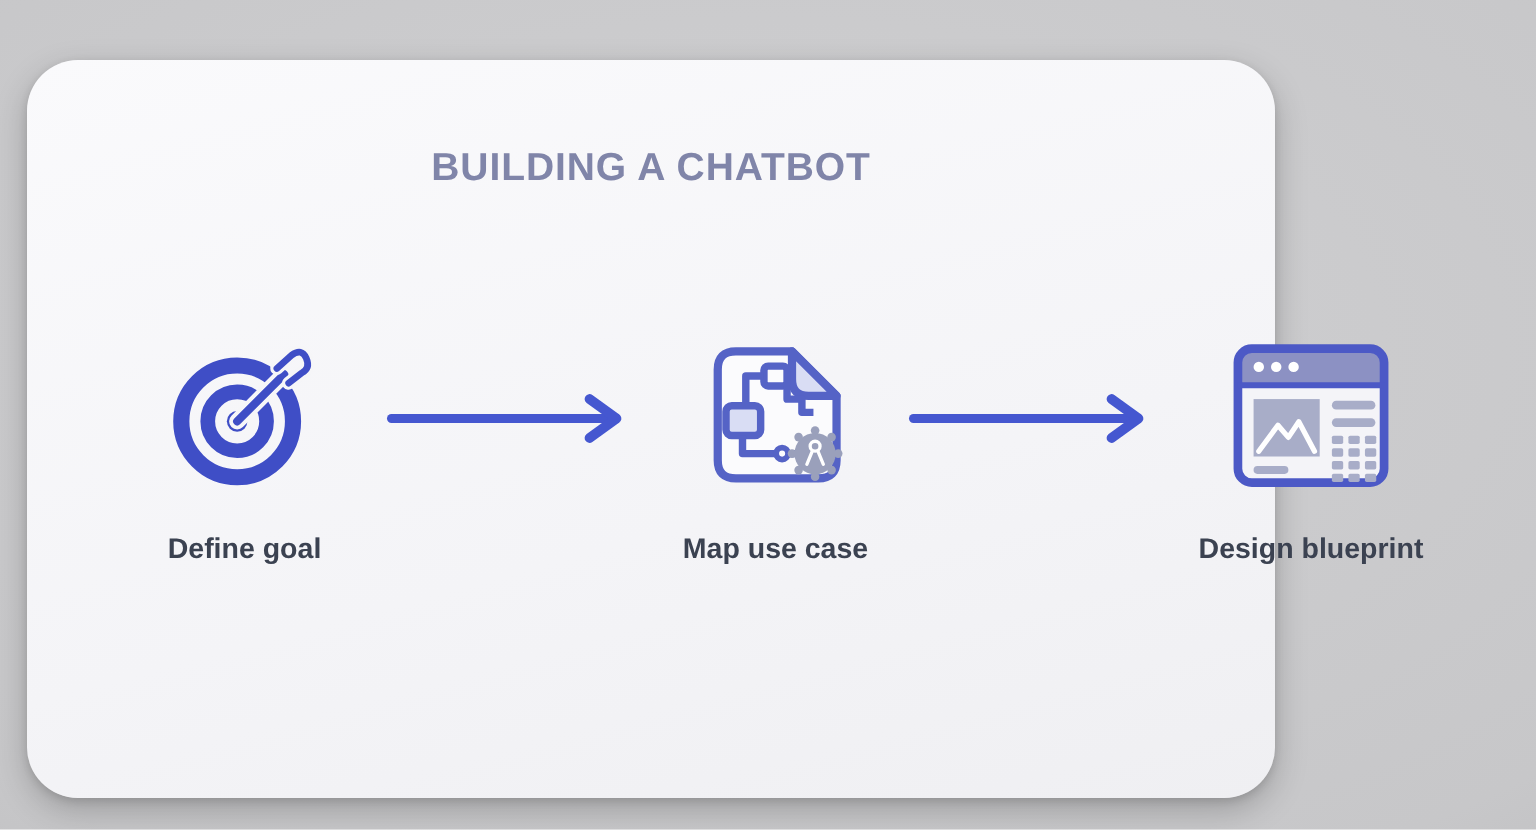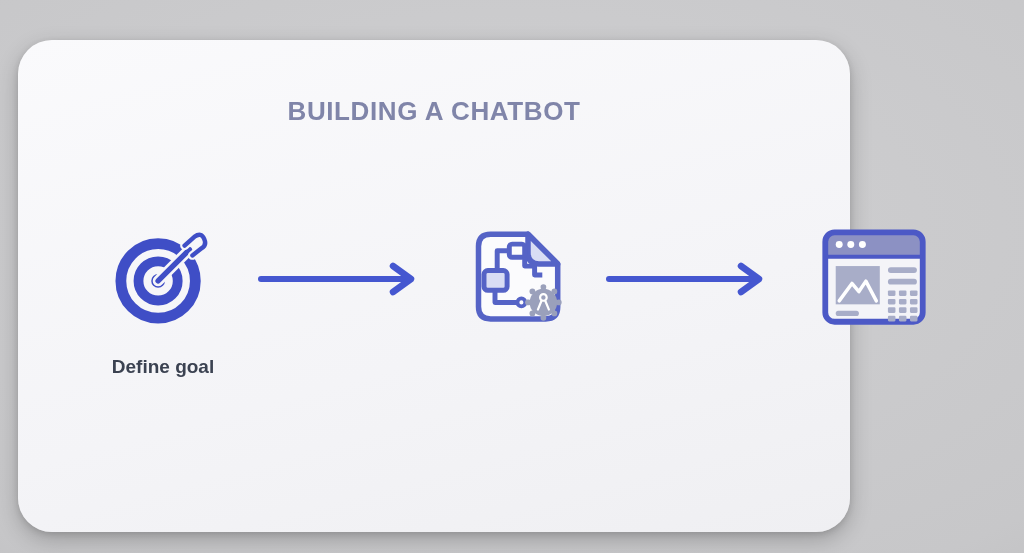--- a/index.html
+++ b/index.html
@@ -91,20 +91,21 @@
           <circle cx="84" cy="84" r="2.6" fill="#9aa0bb"></circle>
           <circle cx="64" cy="64" r="2.6" fill="#9aa0bb"></circle>
           <circle cx="84" cy="64" r="2.6" fill="#9aa0bb"></circle>
           <circle cx="64" cy="84" r="2.6" fill="#9aa0bb"></circle>
 
           <circle cx="74" cy="69.5" r="3" fill="none" stroke="#ffffff" stroke-width="2"></circle>
           <path d="M 72.3 72.5 L 69 80.5 M 75.7 72.5 L 79 80.5" stroke="#ffffff" stroke-width="2" stroke-linecap="round"></path>
         </g>
       </svg>
     </div>
+    <div class="step-label">Map use case</div>
   </div>
 
   <div class="connector connector-2">
     <svg width="168" height="36" viewBox="0 0 168 36">
       <line x1="5" y1="18" x2="148" y2="18" stroke="#4557d0" stroke-width="6" stroke-linecap="round"></line>
       <path d="M 137 5 L 155 18 L 137 31" fill="none" stroke="#4557d0" stroke-width="6.5" stroke-linecap="round" stroke-linejoin="round"></path>
     </svg>
   </div>
 
   <div class="step step-3">
@@ -138,15 +139,16 @@
             <rect x="81" y="65.3" width="6.5" height="4.8" rx="1"></rect>
           <rect x="62" y="72.6" width="6.5" height="4.8" rx="1"></rect>
             <rect x="71.5" y="72.6" width="6.5" height="4.8" rx="1"></rect>
             <rect x="81" y="72.6" width="6.5" height="4.8" rx="1"></rect>
           <rect x="62" y="79.9" width="6.5" height="4.8" rx="1"></rect>
             <rect x="71.5" y="79.9" width="6.5" height="4.8" rx="1"></rect>
             <rect x="81" y="79.9" width="6.5" height="4.8" rx="1"></rect>
         </g>
       </svg>
     </div>
+    <div class="step-label">Design blueprint</div>
   </div>
 
 </div>
 
 </body></html>

